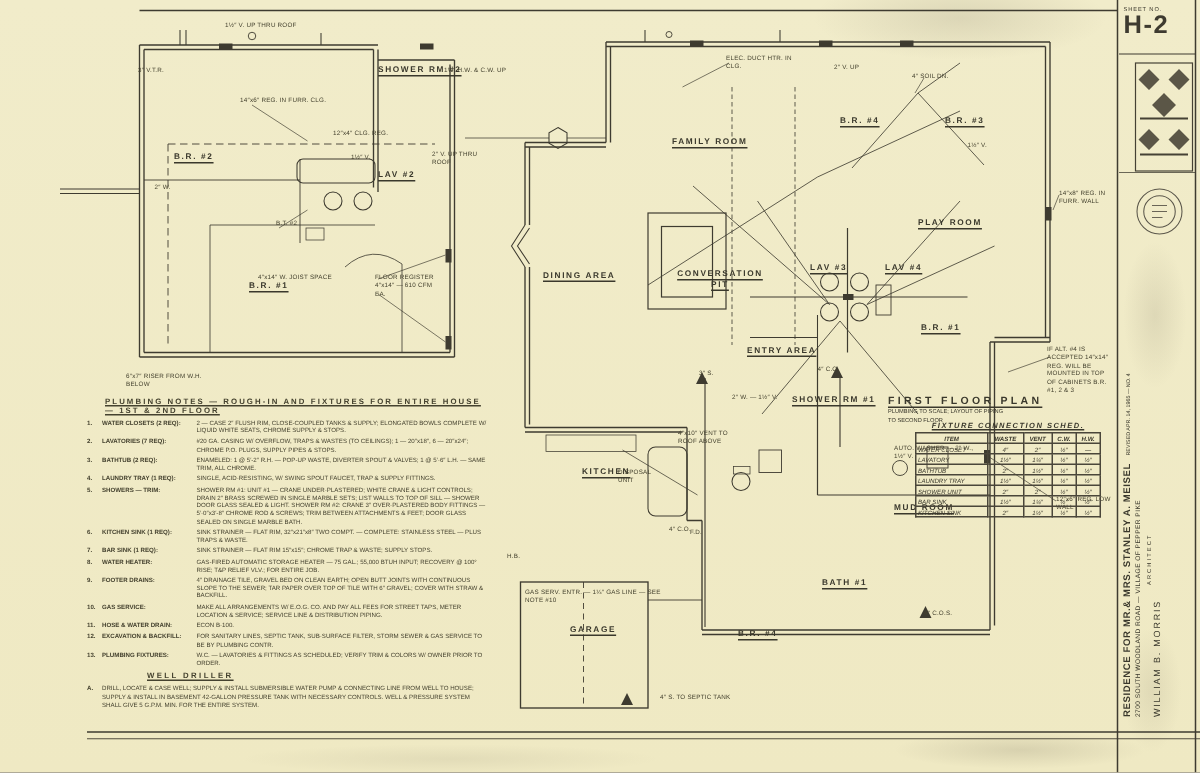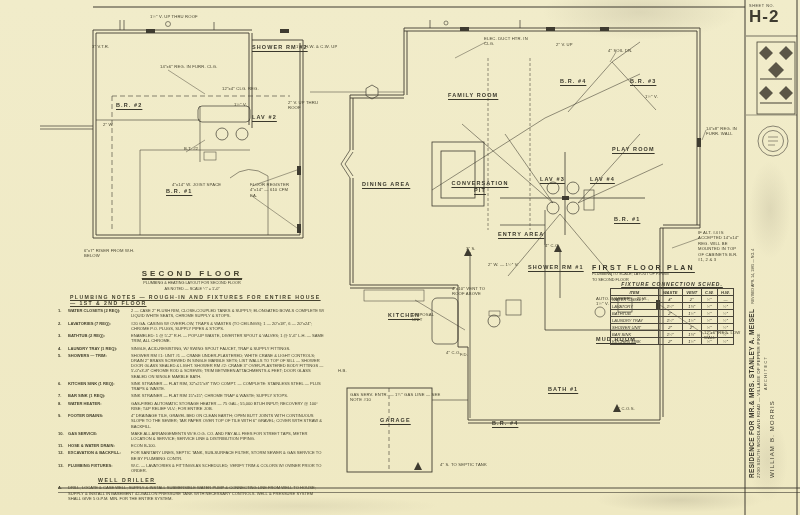--- a/index.html
+++ b/index.html
@@ -211,25 +211,20 @@
       <span class="ann" style="left: 616px; top: 406px; width: 26px;">4″ C.O.S.</span>
       <span class="ann" style="left: 440px; top: 462px; width: 62px;">4″ S. TO SEPTIC TANK</span>
       <span class="ann" style="left: 350px; top: 392px; width: 92px;">GAS SERV. ENTR. — 1¼″ GAS LINE — SEE NOTE #10</span>
       <span class="ann" style="left: 338px; top: 368px; width: 14px;">H.B.</span>
       <span class="ann" style="left: 706px; top: 126px; width: 38px;">14″x8″ REG. IN FURR. WALL</span>
       <span class="ann" style="left: 704px; top: 330px; width: 38px;">12″x6″ REG. LOW WALL</span>
       <span class="ann" style="left: 645px; top: 94px; width: 20px;">1½″ V.</span>
     </div>
 
   <div class="notes">
-    <div class="sf-title">
-      <span class="big">SECOND FLOOR</span>
-      <div class="sub">PLUMBING &amp; HEATING LAYOUT FOR SECOND FLOOR</div>
-      <div class="sub">AS NOTED — SCALE ¼″ = 1′-0″</div>
-    </div>
     <div class="note-head">PLUMBING NOTES — ROUGH-IN AND FIXTURES FOR ENTIRE HOUSE — 1ST &amp; 2ND FLOOR</div>
     <div id="notes-items">
         <div class="note-row">
           <span class="note-num">1.</span>
           <span class="note-title">WATER CLOSETS (2 REQ):</span>
           <span class="note-body">2 — CASE 2″ FLUSH RIM, CLOSE-COUPLED TANKS &amp; SUPPLY; ELONGATED BOWLS COMPLETE W/ LIQUID WHITE SEATS, CHROME SUPPLY &amp; STOPS.</span>
         </div>
         <div class="note-row">
           <span class="note-num">2.</span>
           <span class="note-title">LAVATORIES (7 REQ):</span>

